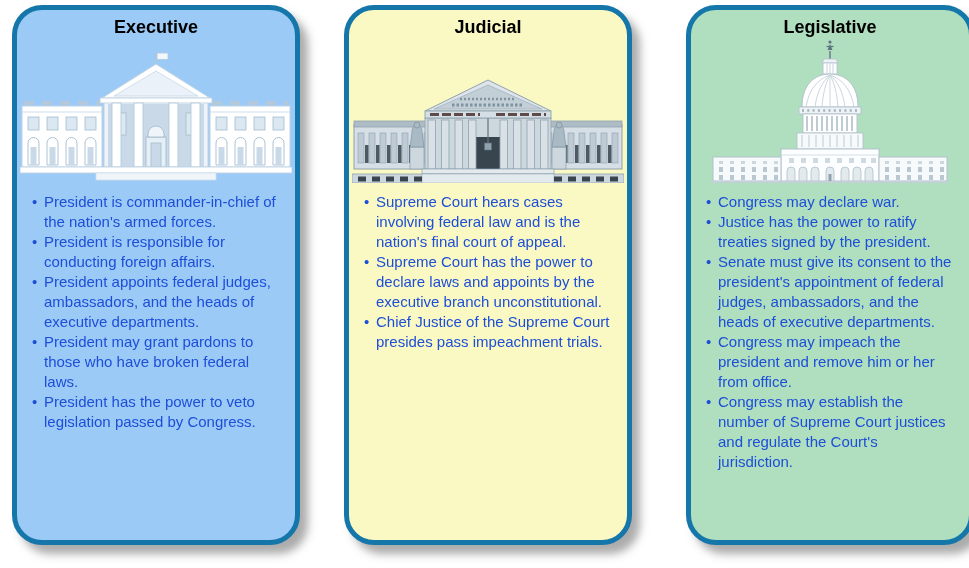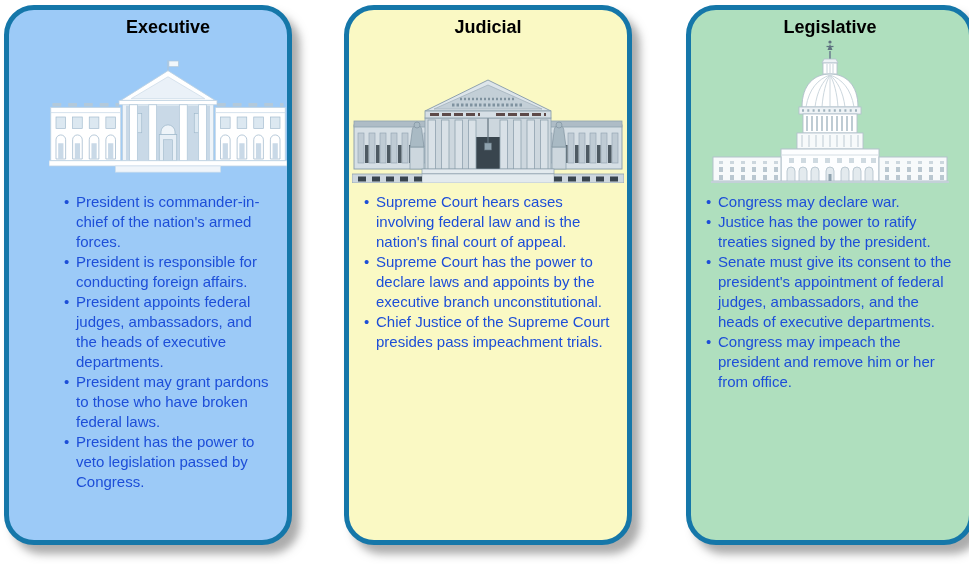--- a/index.html
+++ b/index.html
@@ -27,21 +27,21 @@
   }
   .bullets {
     list-style:none; margin:4px 0 0 0;
     padding:0 15px 0 14px; color:#1d4ed8;
   }
   .bullets li {
     position:relative; padding-left:13px;
     font-size:15px; line-height:20px;
   }
   .bullets li::before { content:"\2022"; position:absolute; left:1px; }
-  #card-0 { left:4px;padding-left:40px; }
+  #card-0 { left:12px; }
   #card-1 { left:344px; }
   #card-2 { left:686px; }
   svg { display:block; }
 </style>
 </head>
 <body>
 
 <div class="card" id="card-0" style="background-color: rgb(156, 202, 247);">
   <h2 class="card-title">Executive</h2>
   <div class="fig">
@@ -350,14 +350,15 @@
       </g>
 
       <rect x="0" y="144" width="238" height="2" fill="#c3d0d8"></rect>
     </svg>
   </div>
   <ul class="bullets">
       <li>Congress may declare war.</li>
       <li>Justice has the power to ratify treaties signed by the president.</li>
       <li>Senate must give its consent to the president's appointment of federal judges, ambassadors, and the heads of executive departments.</li>
       <li>Congress may impeach the president and remove him or her from office.</li>
+      <li>Congress may establish the number of Supreme Court justices and regulate the Court's jurisdiction.</li>
     </ul>
 </div>
 
 </body></html>

